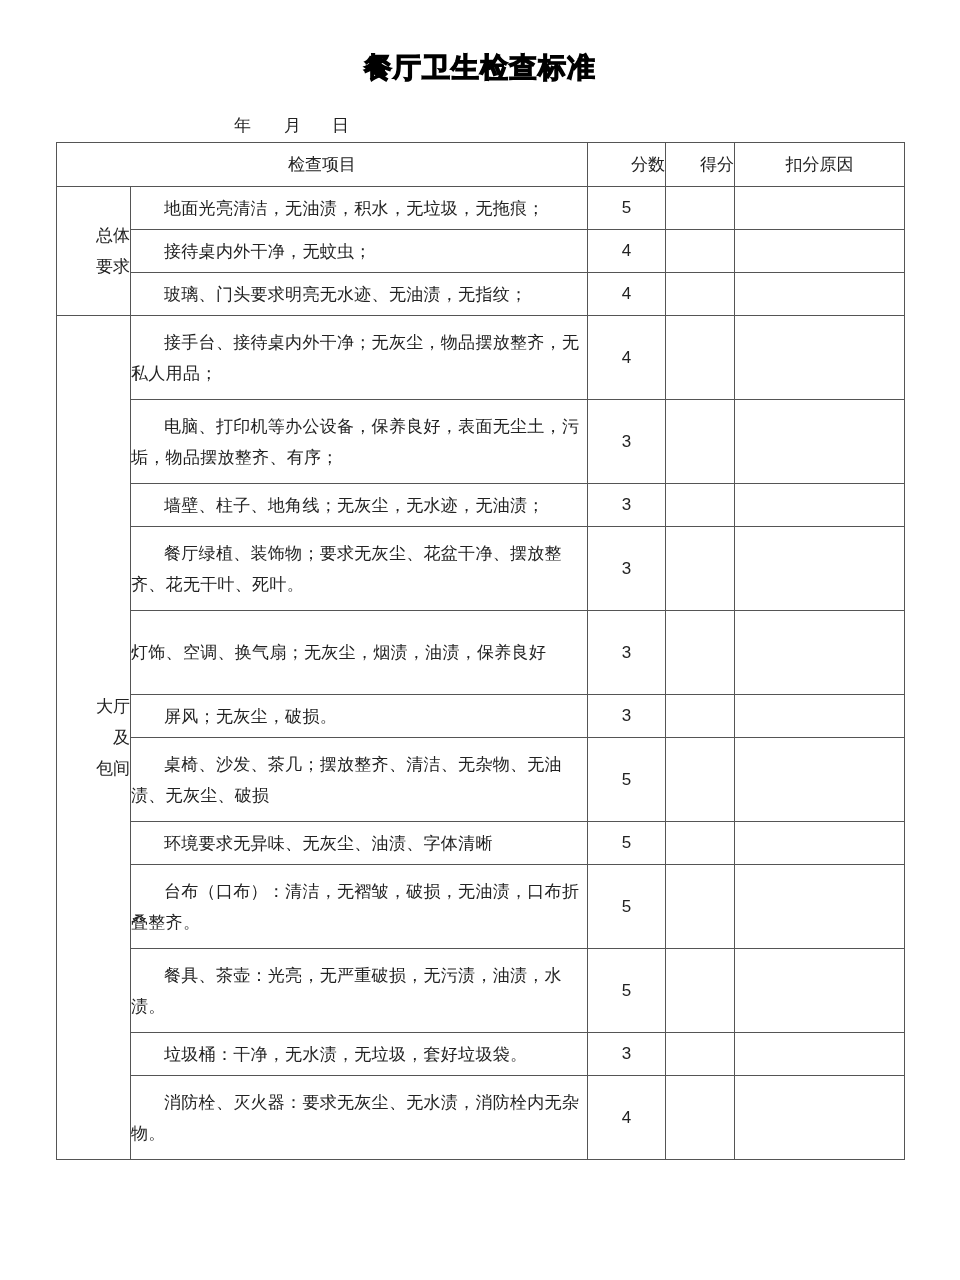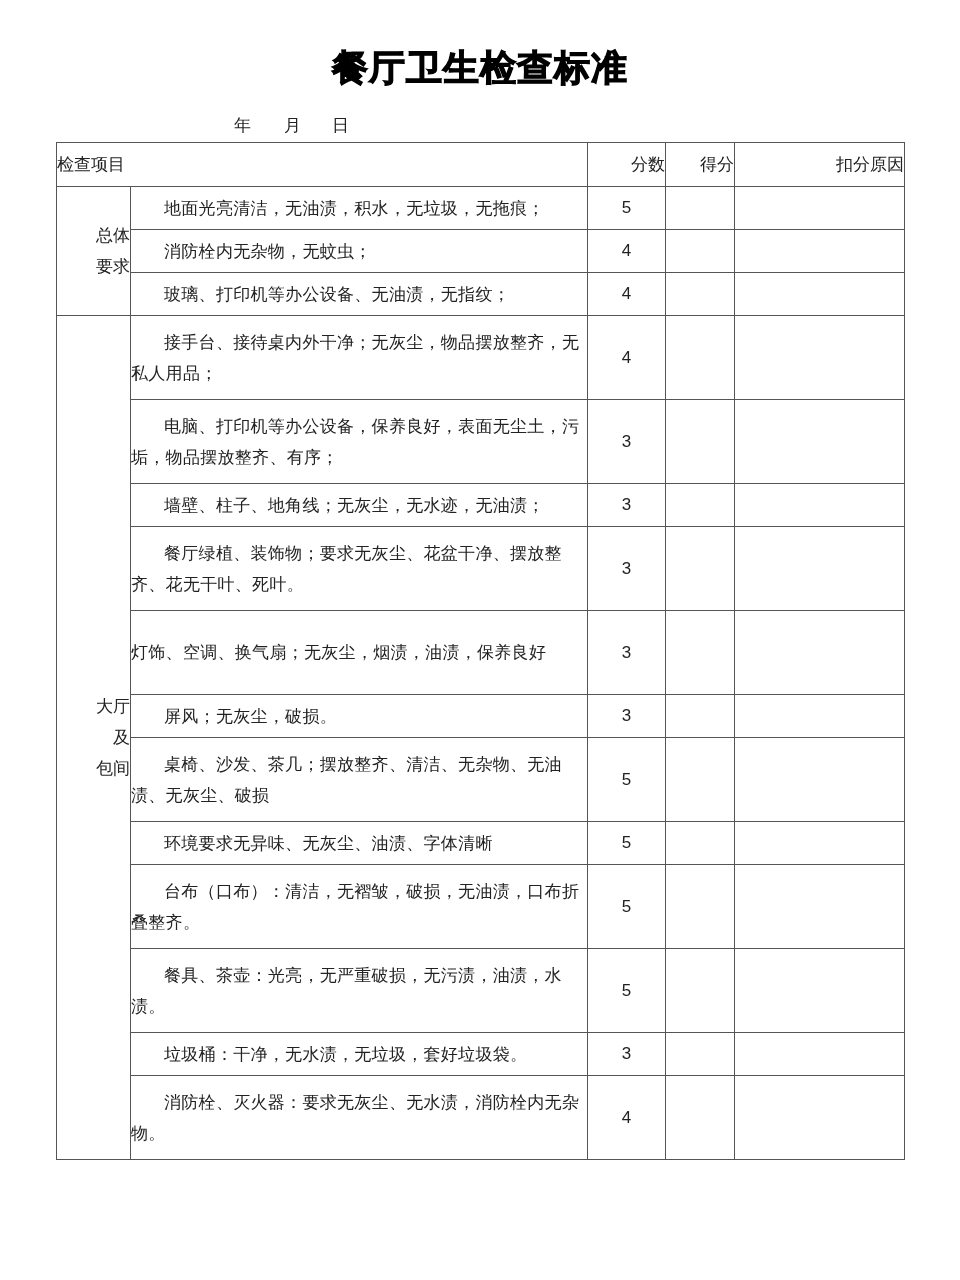--- a/index.html
+++ b/index.html
@@ -14,21 +14,21 @@
       overflow: hidden;
       font-family: "DejaVu Sans", "Liberation Sans", sans-serif;
       color: #222222;
     }
     .doc-title {
       position: absolute;
       left: 0;
       top: 38px;
       width: 960px;
       text-align: center;
-      font-size: 36px;
+      font-size: 28px;
       font-weight: 900;
       letter-spacing: 1px;
       color: #000000;
       line-height: 60px;
       -webkit-text-stroke: 1.2px #000;
     }
     .date-line {
       position: absolute;
       left: 234px;
       top: 114px;
@@ -53,23 +53,23 @@
       table-layout: fixed;
     }
     table.inspect td, table.inspect th {
       border: 1.5px solid #555555;
       padding: 0;
       font-weight: normal;
       font-size: 17px;
       color: #222;
       vertical-align: middle;
     }
-    th.h-item { text-align: left; height: 43px; }
+    th.h-item { text-align: center; height: 43px; }
     th.h-score, th.h-got { text-align: right; }
-    th.h-reason { text-align: right; padding-left: 62px; }
+    th.h-reason { text-align: center; padding-left: 62px; }
     td.cat {
       text-align: right;
       line-height: 31px;
       font-size: 17px;
     }
     td.item {
       text-align: left;
       padding: 0 8px 0 9px;
       line-height: 31px;
       font-size: 17px;
@@ -121,27 +121,27 @@
         <td class="cat" rowspan="3">
           <div>总体</div>
           <div>要求</div>
         </td>
         <td class="item indent"><span class="txt">地面光亮清洁，无油渍，积水，无垃圾，无拖痕；</span></td>
         <td class="score">5</td>
         <td></td>
         <td></td>
       </tr>
       <tr class="r1">
-        <td class="item indent"><span class="txt">消防栓内无杂物，无蚊虫；</span></td>
-        <td class="score">4</td>
-        <td></td>
-        <td></td>
-      </tr>
-      <tr class="r1">
-        <td class="item indent"><span class="txt">玻璃、打印机等办公设备、无油渍，无指纹；</span></td>
+        <td class="item indent"><span class="txt">接待桌内外干净，无蚊虫；</span></td>
+        <td class="score">4</td>
+        <td></td>
+        <td></td>
+      </tr>
+      <tr class="r1">
+        <td class="item indent"><span class="txt">玻璃、门头要求明亮无水迹、无油渍，无指纹；</span></td>
         <td class="score">4</td>
         <td></td>
         <td></td>
       </tr>
       <tr class="r2">
         <td class="cat" rowspan="12">
           <div>大厅</div>
           <div>及</div>
           <div>包间</div>
         </td>

